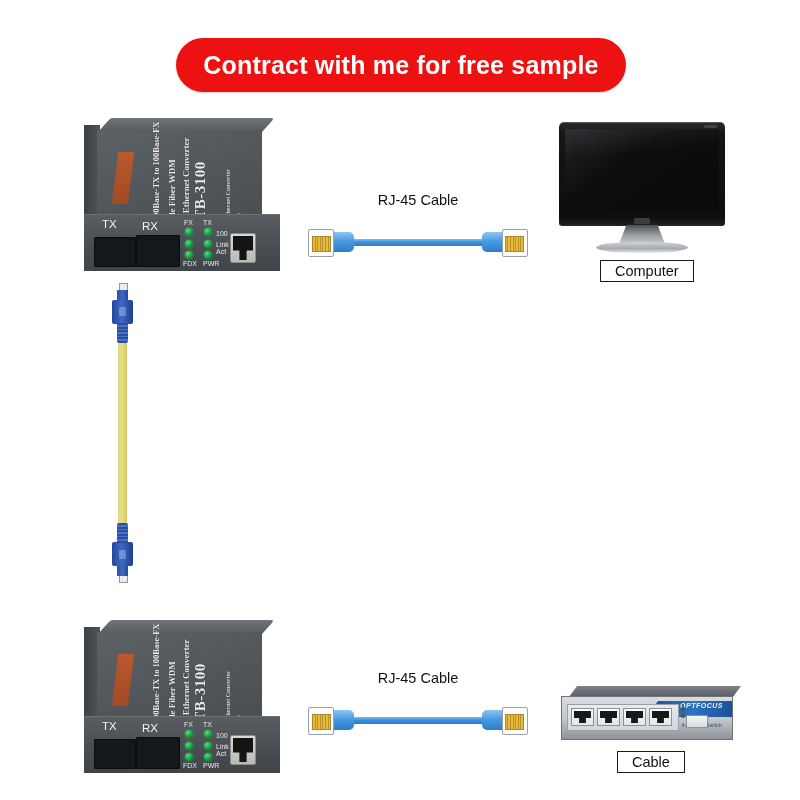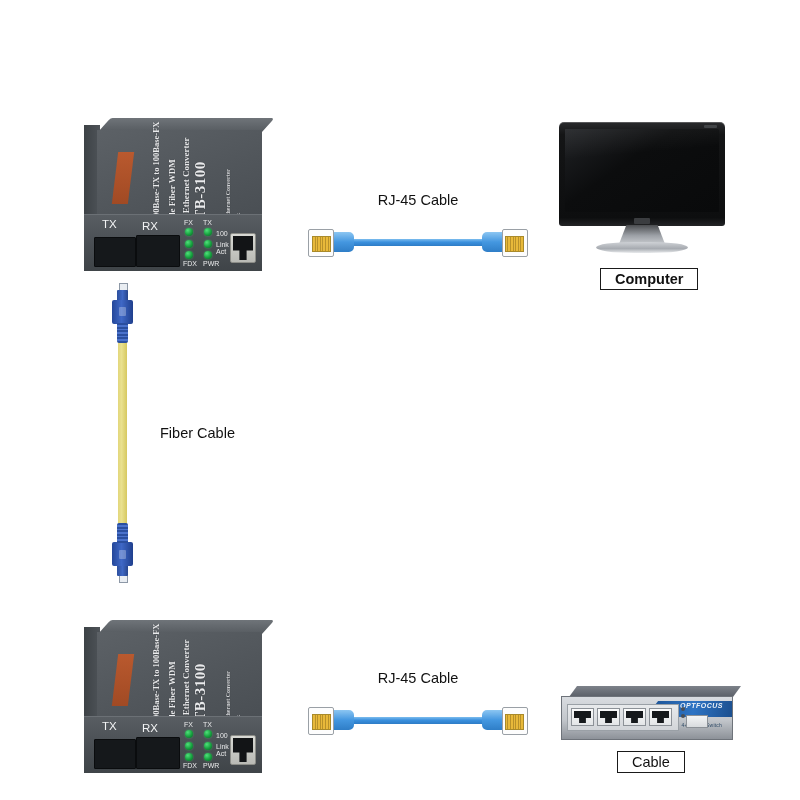--- a/index.html
+++ b/index.html
@@ -78,21 +78,21 @@
   }
   .pr1 { left: 4px;  font-size: 8.5px; }
   .pr2 { left: 20px; font-size: 9px; }
   .pr3 { left: 34px; font-size: 9px; }
   .pr4 { left: 52px; font-size: 15px; letter-spacing: .5px; }
   .pr5 { left: 74px; font-size: 6px; opacity: .85; }
   .pr6 { left: 84px; font-size: 5px; opacity: .7; }
 
   .conv-face {
     position: absolute; left: 0; top: 96px;
-    width: 178px; height: 56px;
+    width: 196px; height: 56px;
     background: linear-gradient(180deg,#585d62 0%,#4a4f54 50%,#3f4448 100%);
     border-top: 1px solid #6b7075;
   }
   .txrx-label {
     position: absolute;
     color: #f2f3f4;
     font-size: 11.5px;
     font-family: "Liberation Sans", sans-serif;
   }
   .lbl-tx { left: 18px; top: 3px; }
@@ -310,20 +310,23 @@
     padding: 2px 14px;
     text-align: center;
     white-space: nowrap;
   }
 </style>
 </head>
 <body>
 
 <div class="stage">
 
+  <div class="banner">
+    <span class="banner-text">Contract with me for free sample</span>
+  </div>
 
   <div class="converter" style="left:84px; top:118px;">
     <div class="conv-top"></div>
     <div class="conv-side"></div>
     <div class="conv-body">
       <div class="conv-logo"></div>
       <div class="conv-print">
         <span class="pr1">10/100Base-TX to 100Base-FX</span>
         <span class="pr2">Single Fiber WDM</span>
         <span class="pr3">Fast Ethernet Converter</span>
@@ -380,39 +383,38 @@
   <div class="monitor">
     <div class="mon-bezel">
       <div class="mon-screen"></div>
       <div class="mon-glare"></div>
       <div class="mon-led"></div>
       <div class="mon-brand"></div>
     </div>
     <div class="mon-neck"></div>
     <div class="mon-base"></div>
   </div>
-  <div class="caption" style="left:600px; top:268px;font-weight:bold;">Computer</div>
+  <div class="caption" style="left:600px; top:260px;">Computer</div>
 
   <div class="fiber" style="left:103px; top:283px;">
     <div class="fiber-cord"></div>
     <div class="lc top">
       <div class="tip"></div>
         <div class="neck"></div>
         <div class="body"></div>
         <div class="grip"></div>
     </div>
     <div class="lc bot">
       <div class="tip"></div>
         <div class="neck"></div>
         <div class="body"></div>
         <div class="grip"></div>
     </div>
   </div>
   <div class="fiber-label">
-    <div>Fiber Cable</div>
   </div>
 
   <div class="converter" style="left:84px; top:620px;">
     <div class="conv-top"></div>
     <div class="conv-side"></div>
     <div class="conv-body">
       <div class="conv-logo"></div>
       <div class="conv-print">
         <span class="pr1">10/100Base-TX to 100Base-FX</span>
         <span class="pr2">Single Fiber WDM</span>

